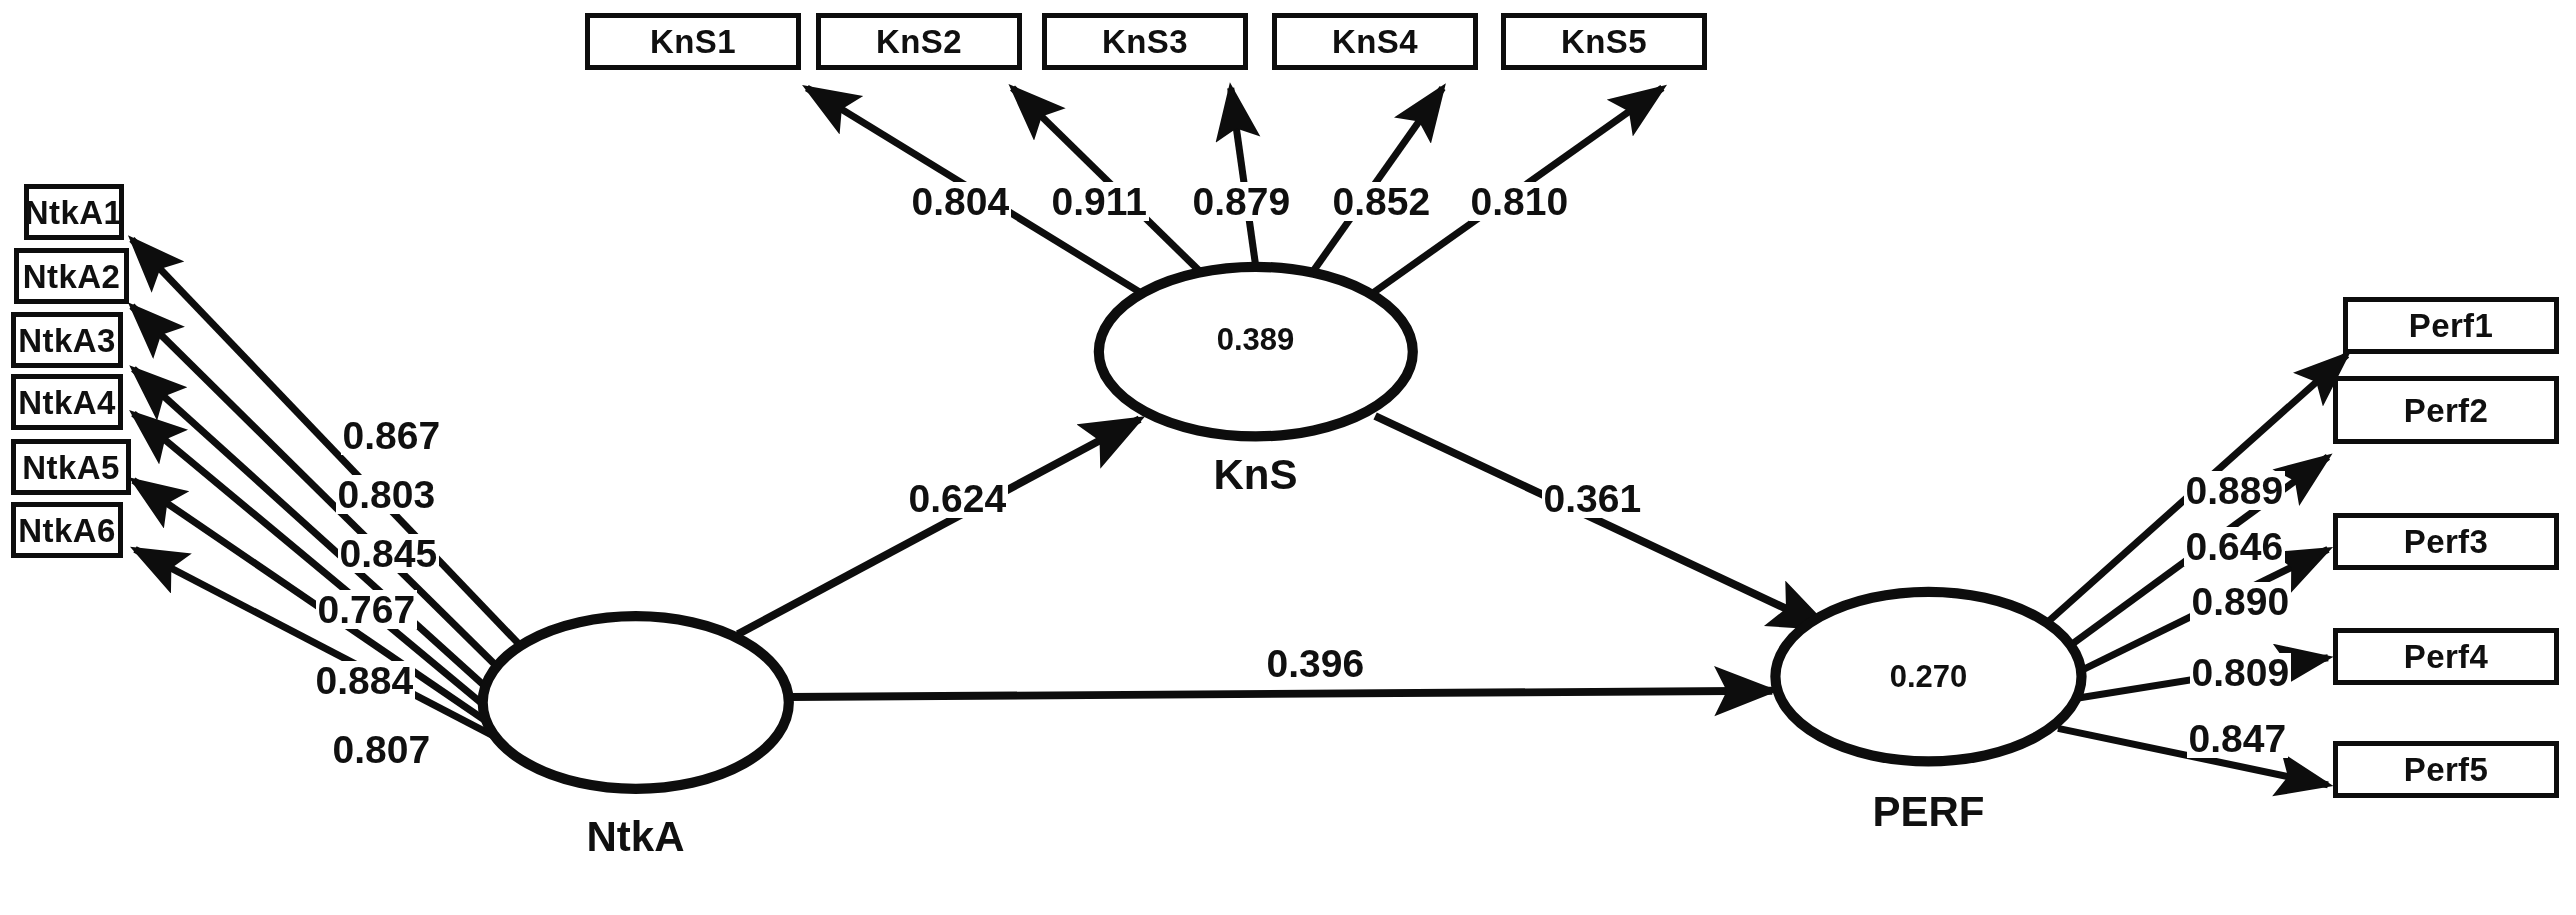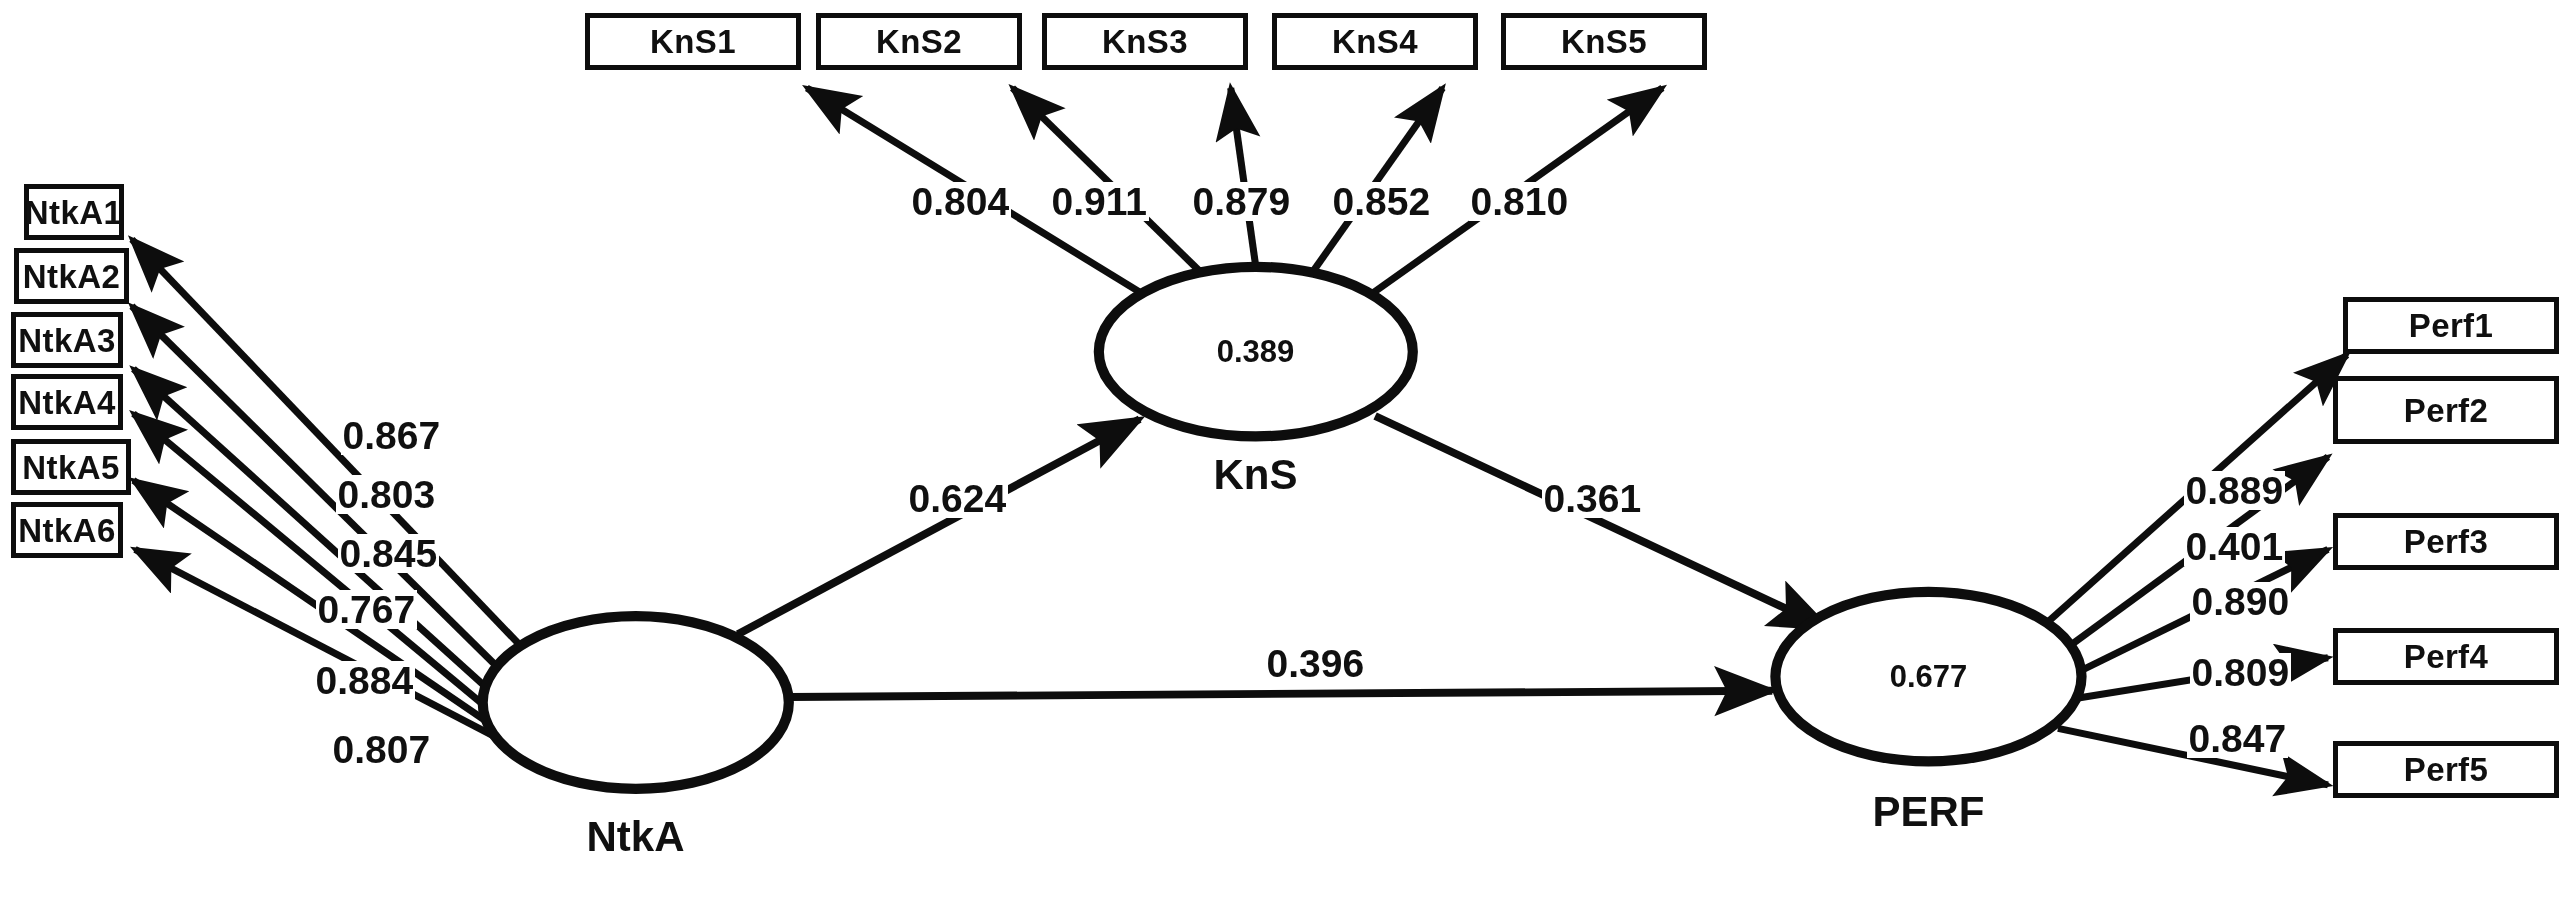--- a/index.html
+++ b/index.html
@@ -163,43 +163,43 @@
   <div class="ind-box" style="left:2333px;top:513px;width:226px;height:57px;">
     <span class="ind-label">Perf3</span>
   </div>
   <div class="ind-box" style="left:2333px;top:628px;width:226px;height:57px;">
     <span class="ind-label">Perf4</span>
   </div>
   <div class="ind-box" style="left:2333px;top:741px;width:226px;height:57px;">
     <span class="ind-label">Perf5</span>
   </div>
 
-  <div class="lv-r2" style="left:1185px;top:336px;width:141px;text-align:center;">0.389</div>
-  <div class="lv-r2" style="left:1858px;top:661px;width:141px;">0.677</div>
+  <div class="lv-r2" style="left:1185px;top:324px;width:141px;text-align:center;">0.389</div>
+  <div class="lv-r2" style="left:1858px;top:661px;width:141px;">0.270</div>
   <div class="lv-r2" style="left:565px;top:687px;width:141px;"></div>
 
   <div class="lv-name" style="left:1185px;top:454px;width:141px;">KnS</div>
   <div class="lv-name" style="left:565px;top:816px;width:141px;">NtkA</div>
   <div class="lv-name" style="left:1858px;top:791px;width:141px;">PERF</div>
 
   <div class="coef" style="left:910px;top:182px;">0.804</div>
   <div class="coef" style="left:1050px;top:182px;">0.911</div>
   <div class="coef" style="left:1191px;top:182px;">0.879</div>
   <div class="coef" style="left:1331px;top:182px;">0.852</div>
   <div class="coef" style="left:1469px;top:182px;">0.810</div>
 
   <div class="coef" style="left:341px;top:416px;">0.867</div>
   <div class="coef" style="left:336px;top:475px;">0.803</div>
   <div class="coef" style="left:338px;top:534px;">0.845</div>
   <div class="coef" style="left:316px;top:590px;">0.767</div>
   <div class="coef" style="left:314px;top:661px;">0.884</div>
   <div class="coef" style="left:319px;top:730px;margin-left:12px;">0.807</div>
 
   <div class="coef" style="left:2184px;top:471px;">0.889</div>
-  <div class="coef" style="left:2184px;top:527px;">0.401</div>
+  <div class="coef" style="left:2184px;top:527px;">0.646</div>
   <div class="coef" style="left:2190px;top:582px;">0.890</div>
   <div class="coef" style="left:2190px;top:653px;">0.809</div>
   <div class="coef" style="left:2187px;top:719px;">0.847</div>
 
   <div class="coef" style="left:907px;top:479px;">0.624</div>
   <div class="coef" style="left:1542px;top:479px;">0.361</div>
   <div class="coef" style="left:1265px;top:644px;">0.396</div>
 
 </div>
 

